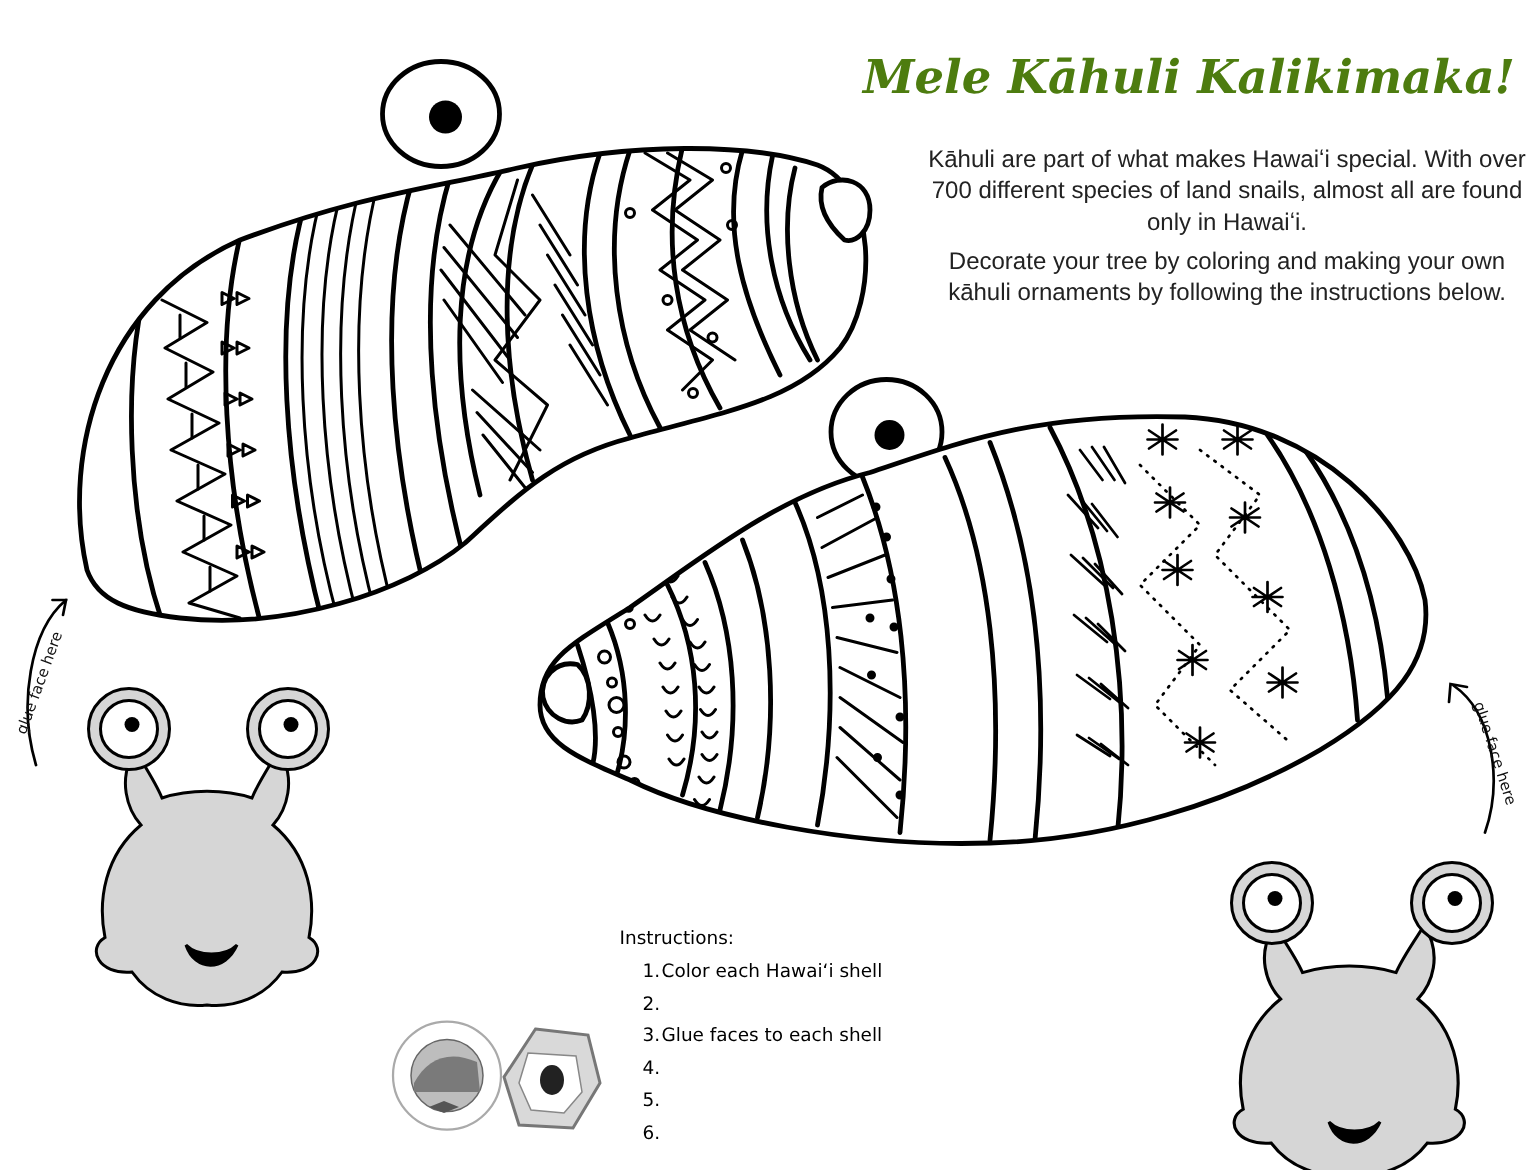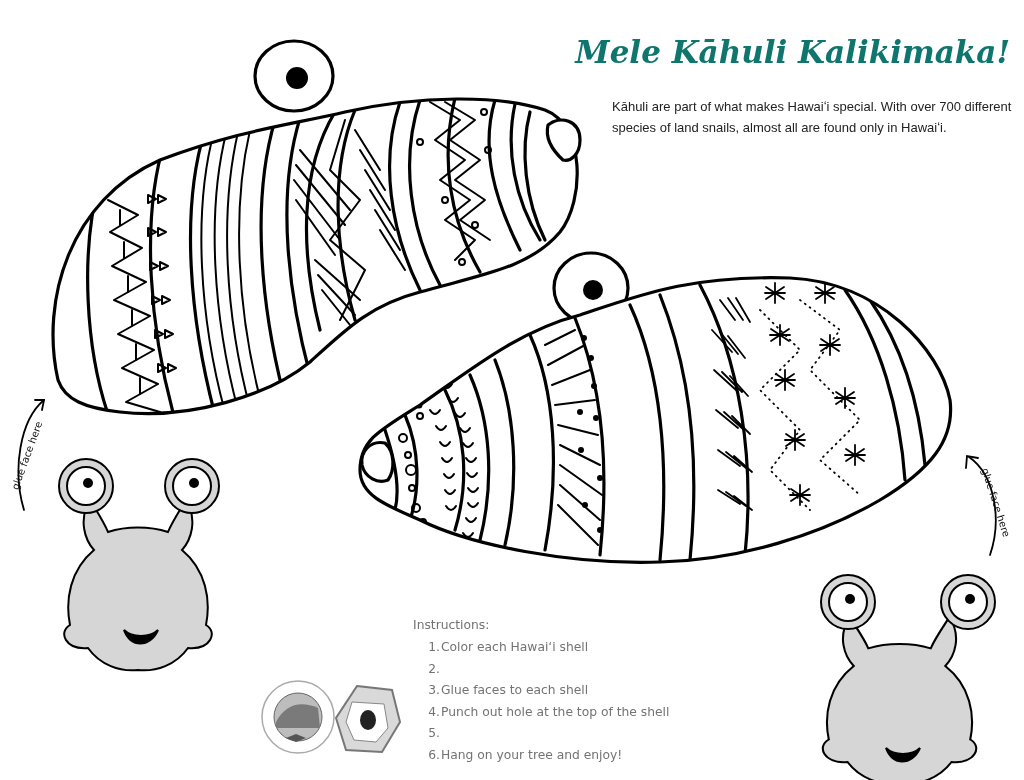--- a/index.html
+++ b/index.html
@@ -2,30 +2,30 @@
 <html><head>
   <meta charset="utf-8">
   <style>
     html, body { margin: 0; padding: 0; background: #ffffff; }
     body { width: 1024px; height: 780px; position: relative; overflow: hidden; font-family: "DejaVu Sans", sans-serif; color: #000; }
     .abs { position: absolute; }
     #art { position: absolute; left: 0; top: 0; width: 1024px; height: 780px; }
     .title {
       left: 520px; top: 34px; width: 490px; text-align: right;
       font-family: "DejaVu Serif", serif; font-weight: bold; font-style: italic;
-      font-size: 31px; letter-spacing: 0px; color: #0f766e;
+      font-size: 31px; letter-spacing: 0px; color: #4d7c0f;
     }
     .intro {
-      left: 612px; top: 96px; width: 412px; text-align: left;
-      font-family: "Liberation Sans", sans-serif; font-size: 13px; line-height: 21px; color: #222;
+      left: 612px; top: 96px; width: 412px; text-align: center;
+      font-family: "Liberation Sans", sans-serif; font-size: 16px; line-height: 21px; color: #222;
     }
     .intro p { margin: 0 0 5px 0; }
     .instr {
       left: 413px; top: 618px; width: 320px;
-      font-family: "DejaVu Sans", sans-serif; font-size: 12.3px; color: #737373;
+      font-family: "DejaVu Sans", sans-serif; font-size: 12.3px; color: #000000;
     }
     .instr .head { margin-bottom: 5px; }
     .instr ol { margin: 0; padding: 0; list-style: none; }
     .instr li { height: 21.6px; line-height: 21.6px; display: flex; }
     .instr li .num { width: 27px; text-align: right; padding-right: 1px; }
     .glue { font-family: "DejaVu Sans", sans-serif; font-size: 10px; color: #111; white-space: nowrap; }
     .glue-left { left: -9px; top: 450px; transform: rotate(-70deg); transform-origin: center; }
     .glue-right { left: 960px; top: 497px; transform: rotate(72deg); transform-origin: center; }
   </style>
 </head>
@@ -219,44 +219,43 @@
     <path d="M357 686 L392 690 L400 722 L382 752 L346 750 L336 718 Z" fill="#d9d9d9" stroke="#777" stroke-width="2"></path>
     <path d="M352 702 L384 704 L388 728 L376 742 L354 740 L346 722 Z" fill="#fff" stroke="#888" stroke-width="1"></path>
     <ellipse cx="368" cy="720" rx="8" ry="10" fill="#222"></ellipse>
   </g>
 </svg>
 
 <div class="abs title">Mele Kāhuli Kalikimaka!</div>
 
 <div class="abs intro">
   <p>Kāhuli are part of what makes Hawaiʻi special. With over 700 different species of land snails, almost all are found only in Hawaiʻi.</p>
+  <p>Decorate your tree by coloring and making your own kāhuli ornaments by following the instructions below.</p>
 </div>
 
 <div class="abs instr">
   <div class="head">Instructions:</div>
   <ol>
     <li>
         <span class="num">1.</span>
         <span>Color each Hawaiʻi shell</span>
       </li>
     <li>
         <span class="num">2.</span>
       </li>
     <li>
         <span class="num">3.</span>
         <span>Glue faces to each shell</span>
       </li>
     <li>
         <span class="num">4.</span>
-        <span>Punch out hole at the top of the shell</span>
       </li>
     <li>
         <span class="num">5.</span>
       </li>
     <li>
         <span class="num">6.</span>
-        <span>Hang on your tree and enjoy!</span>
       </li>
   </ol>
 </div>
 
 <div class="abs glue glue-left">glue face here</div>
 <div class="abs glue glue-right">glue face here</div>
 
 </body></html>

